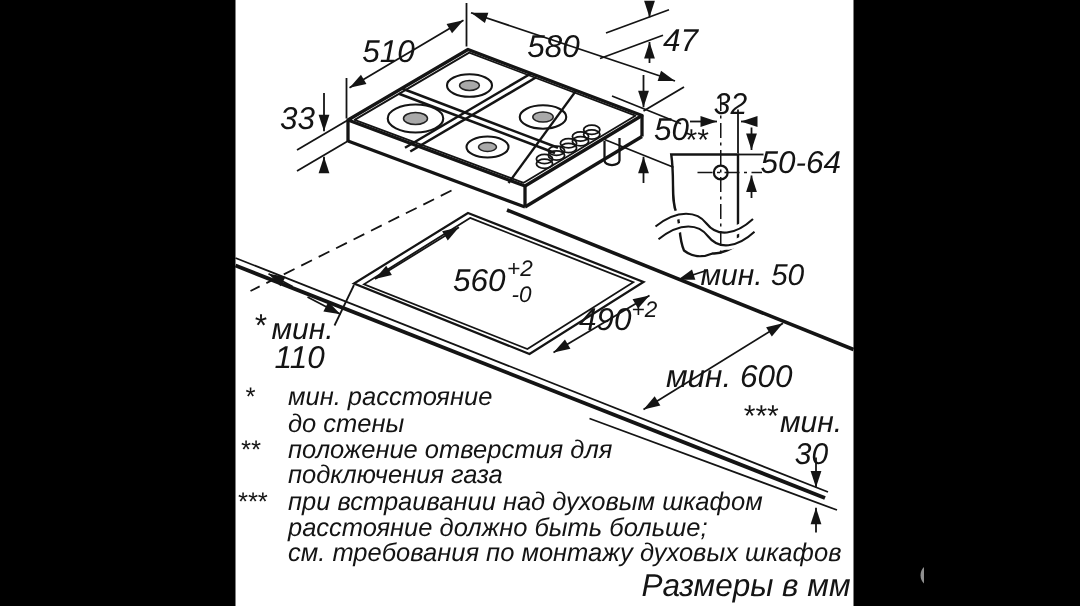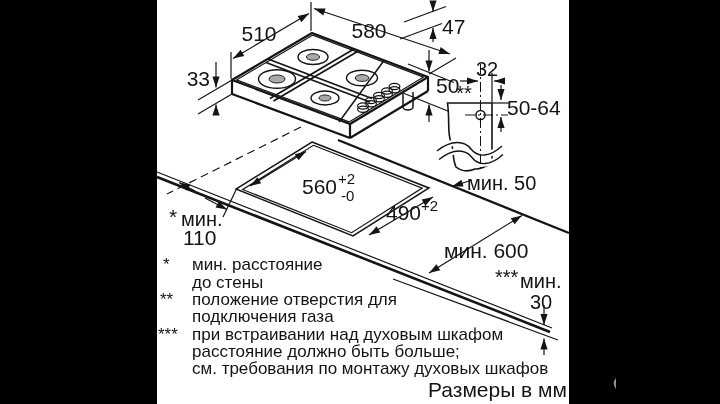--- a/index.html
+++ b/index.html
@@ -1,17 +1,17 @@
 <!DOCTYPE html>
 <html><head>
 <meta charset="utf-8">
 <style>
   html,body{margin:0;padding:0;background:#000;}
   .stage{position:relative;width:616px;height:404px;background:#000;overflow:hidden;
-         font-family:"Liberation Sans", sans-serif;}
+         font-family:"Liberation Sans", sans-serif;font-style:italic;}
   svg{position:absolute;left:0;top:0;}
   svg text{fill:#141414;font-family:"Liberation Sans", sans-serif;}
   .ln{stroke:#141414;fill:none;}
   .thick{stroke-width:2.4;}
   .med{stroke-width:1.7;}
   .thin{stroke-width:1.2;}
   .dash{stroke-dasharray:8 5;}
   .dashdot{stroke-dasharray:10 3 2 3;stroke-width:1;}
   .dimtxt{font-size:21px;}
   .dimtxt-s{font-size:20px;}

